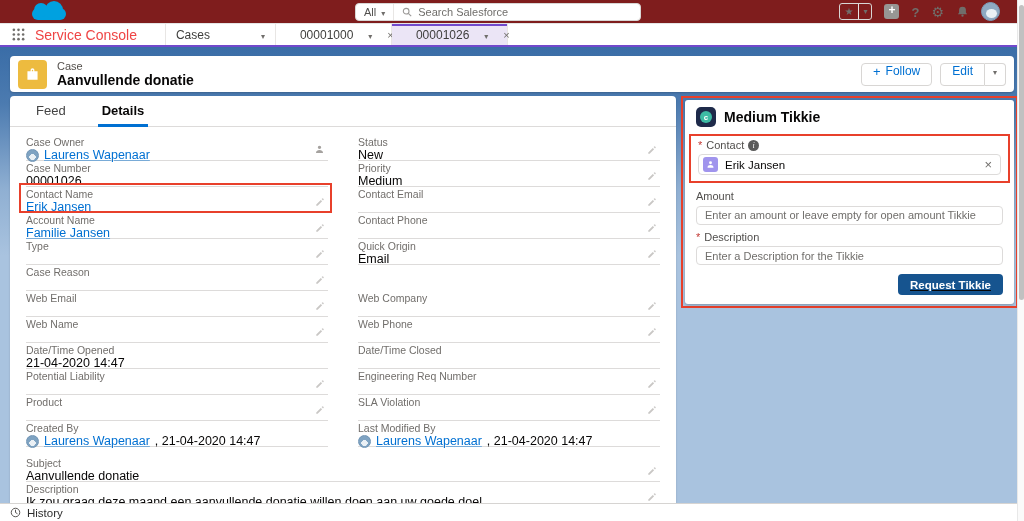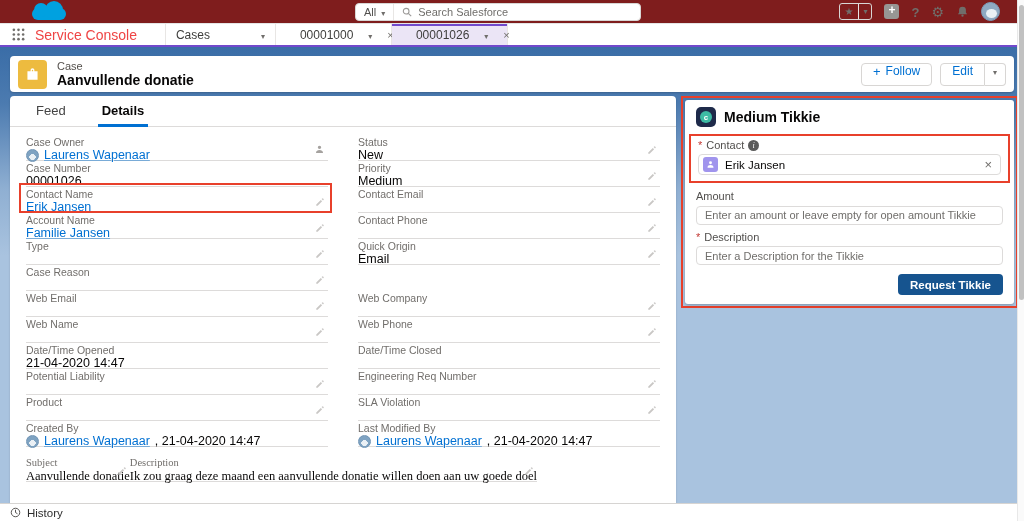--- a/index.html
+++ b/index.html
@@ -63,21 +63,21 @@
   .btn-group .btn.caret-btn{border-radius:0 4px 4px 0;border-left:none;padding:0 8px;}
 
   
   .details-card{position:absolute;left:10px;top:49px;width:666px;bottom:18px;background:#fff;border-radius:4px 4px 0 0;overflow:hidden;box-shadow:0 1px 2px rgba(0,0,0,.18);}
   .record-tabs{display:flex;gap:36px;padding:0 26px;height:31px;align-items:flex-end;border-bottom:1px solid #DDDBDA;}
   .record-tab{font-size:13px;color:#444;padding-bottom:8px;position:relative;cursor:pointer;}
   .record-tab.active{font-weight:bold;color:#080707;}
   .record-tab.active::after{content:"";position:absolute;left:-4px;right:-4px;bottom:-1px;height:3px;background:var(--record-tab-underline);}
   .fields{display:flex;gap:30px;padding:8px 16px 8px;}
   .fcol{flex:1;min-width:0;display:flex;flex-direction:column;}
-  .full-fields{padding:1px 16px 0;display:flex;flex-direction:row;font-family:Liberation Serif, serif;}
+  .full-fields{padding:1px 16px 0;display:flex;flex-direction:column;}
   .field{position:relative;height:26px;border-bottom:1px solid #DDDBDA;padding-top:1px;}
   .f-label{font-size:10.5px;color:#716E6B;line-height:12px;white-space:nowrap;}
   .f-value{display:flex;align-items:center;gap:5px;font-size:12.5px;line-height:13px;height:13px;color:#080707;margin-top:1px;white-space:nowrap;}
   .avatar{display:none;width:13px;height:13px;border-radius:50%;background:radial-gradient(circle at 50% 64%,#EAF0F5 0 34%,#7FA3C2 36%);border:1px solid #6F94B5;flex:none;}
   .field.avatar-link .avatar{display:block;}
   .v-link{display:none;color:var(--link-blue);text-decoration:underline;text-decoration-color:rgba(0,112,210,.45);cursor:pointer;}
   .field.link .v-link,.field.avatar-link .v-link{display:inline;}
   .v-text{display:none;}
   .field.text .v-text{display:inline;}
   .v-suffix{display:none;color:#080707;}
@@ -104,21 +104,21 @@
   .info-icon{width:11px;height:11px;border-radius:50%;background:#5B5B5B;color:#fff;font-size:8px;display:inline-flex;align-items:center;justify-content:center;font-family:"Liberation Serif",serif;font-style:italic;}
   .info-icon::after{content:"i";}
   .combobox{height:21px;border:1px solid #DDDBDA;border-radius:4px;display:flex;align-items:center;padding:0 8px 0 4px;gap:7px;background:#fff;}
   .contact-chip-icon{width:15px;height:15px;border-radius:3px;background:var(--contact-icon-purple);display:flex;align-items:center;justify-content:center;flex:none;}
   .combobox .name{flex:1;font-size:11.5px;color:#080707;}
   .clear-x{cursor:pointer;display:flex;}
   .clear-x::after{content:"×";font-size:13px;color:#706E6B;line-height:11px;}
   .t-field{margin-bottom:6px;}
   .t-input{width:100%;height:19px;border:1px solid #DDDBDA;border-radius:4px;padding:0 8px;font-size:11px;color:#080707;font-family:inherit;outline:none;}
   .t-input::placeholder{color:#706E6B;}
-  .t-btn-row{display:flex;justify-content:flex-end;margin-top:9px;}
+  .t-btn-row{display:flex;justify-content:flex-end;margin-top:9px;text-decoration:underline;}
   .request-btn{background:var(--tikkie-button-blue);color:#fff;border:none;border-radius:4px;height:21px;padding:0 12px;font-size:11.5px;font-weight:bold;font-family:inherit;cursor:pointer;}
 
   
   .utility-bar{position:absolute;left:0;right:0;bottom:0;height:18px;background:#fff;border-top:1px solid #D6D4D2;display:flex;align-items:center;gap:6px;padding:0 10px;font-size:11.5px;color:#2E2E2E;z-index:5;}
   .scrollbar{position:absolute;right:0;top:0;bottom:0;width:7px;background:#FAFAFA;border-left:1px solid #E8E8E8;z-index:20;}
   .scroll-thumb{position:absolute;top:5px;left:1px;width:5px;height:295px;border-radius:3px;background:#C1C1C1;}
 </style>
 </head>
 <body>
 

